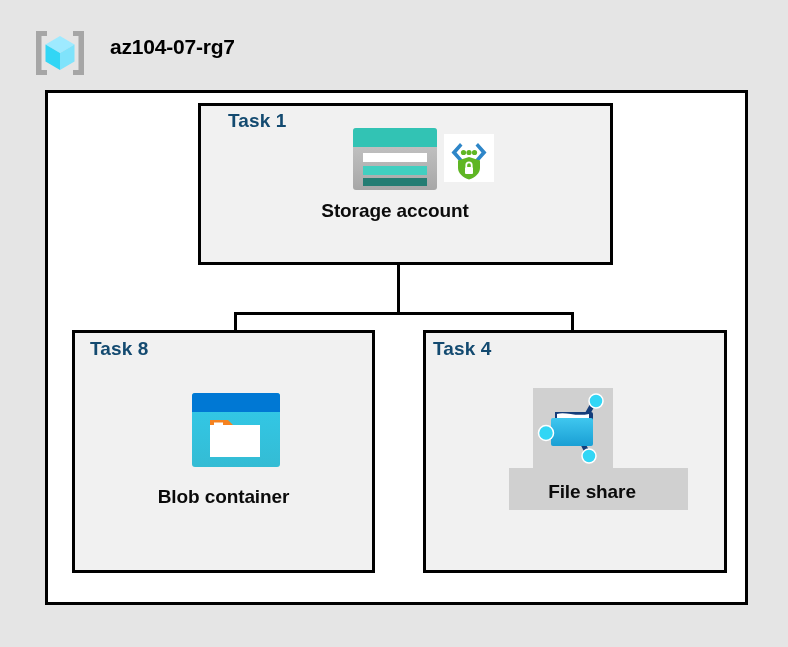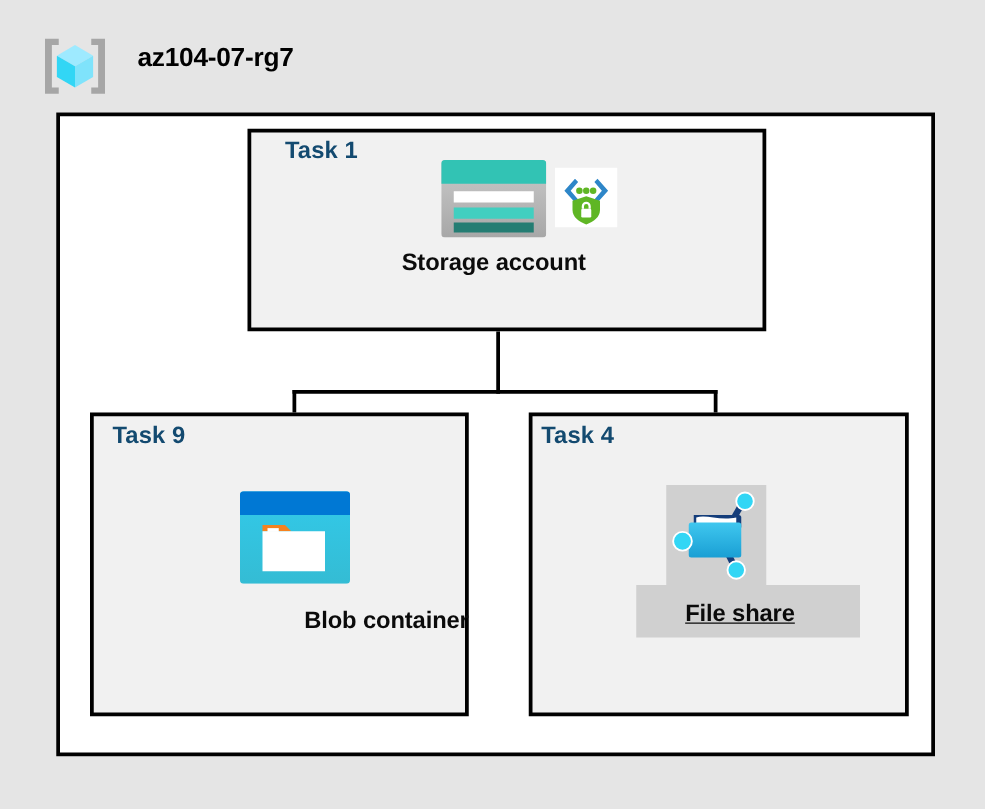--- a/index.html
+++ b/index.html
@@ -86,23 +86,23 @@
   .node-label {
     position: absolute;
     font-size: 19px;
     font-weight: bold;
     color: #0b0b0b;
     white-space: nowrap;
     text-align: center;
     letter-spacing: -0.1px;
   }
   #storage-label   { left: 198px; top: 200px; width: 394px; }
-  #blob-label      { left: 72px;  top: 486px; width: 303px; text-align: right; }
+  #blob-label      { left: 72px;  top: 486px; width: 303px; }
   #fileshare-label { left: 509px; top: 474px; width: 166px;
-                     line-height: 36px; height: 36px; text-decoration: underline; }
+                     line-height: 36px; height: 36px; }
 
   
   #fs-hl-icon {
     position: absolute;
     left: 533px; top: 388px; width: 80px; height: 80px;
     background: #d0d0d0;
   }
   #fs-hl-label {
     position: absolute;
     left: 509px; top: 468px; width: 179px; height: 42px;
@@ -199,21 +199,21 @@
 
       <rect x="21" y="33" width="8" height="7" rx="1" fill="#ffffff"></rect>
 
       <path d="M22.3 33 V31 A2.7 2.7 0 0 1 27.7 31 V33" fill="none" stroke="#ffffff" stroke-width="1.8"></path>
     </svg>
   </div>
 
   <div id="storage-label" class="node-label">Storage account</div>
 
   <div id="task2-box" class="task-box"></div>
-  <div id="task2-label" class="task-label">Task 9</div>
+  <div id="task2-label" class="task-label">Task 8</div>
 
   <div id="blob-icon-wrap" class="icon-wrap">
     <svg width="88" height="74" viewBox="0 0 88 74">
       <defs>
         <linearGradient id="gBlob" x1="0" y1="0" x2="0" y2="1">
           <stop offset="0%" stop-color="#32caea"></stop>
           <stop offset="100%" stop-color="#34bcd4"></stop>
         </linearGradient>
       </defs>
 

